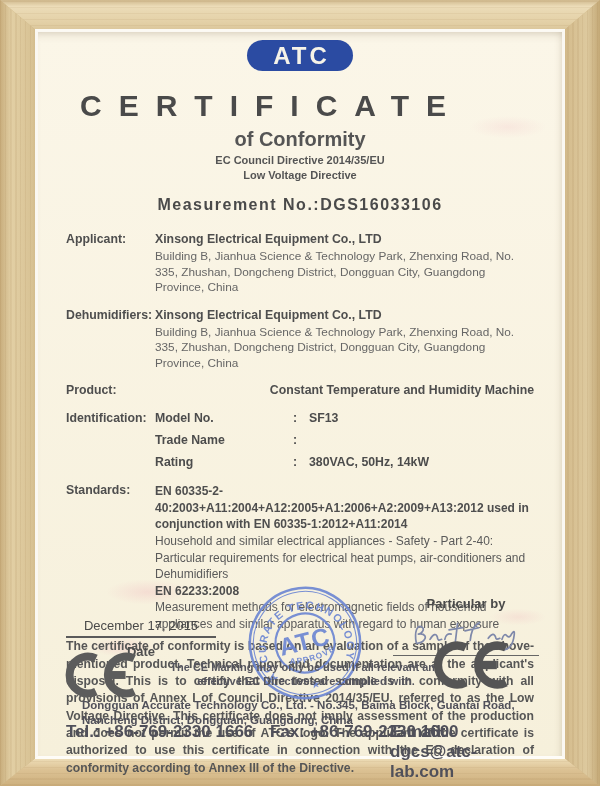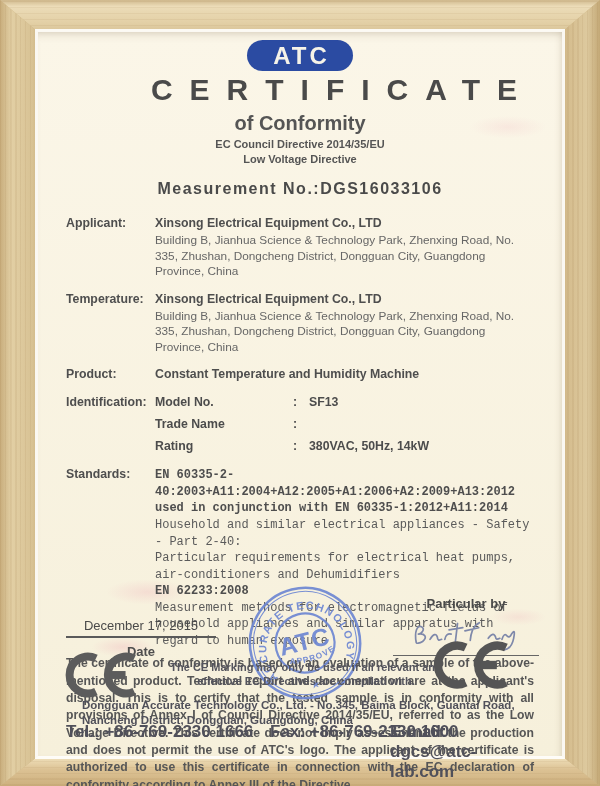--- a/index.html
+++ b/index.html
@@ -60,45 +60,45 @@
   
   .atc-pill {
     width:106px; height:31px; margin:0 auto;
     background:#2b4ba2; border-radius:17px;
     display:flex; align-items:center; justify-content:center;
   }
   .atc-pill span {
     color:#f6f3e8; font-size:24px; font-weight:bold; letter-spacing:3px; padding-left:3px;
   }
   h1.cert-title {
-    margin-top:2px; text-align:right;
+    margin-top:18px; text-align:left;
     font-size:30px; font-weight:bold; color:#4a4a4a;
     letter-spacing:17px; padding-left:14px; white-space:nowrap;
   }
   .sub-line { text-align:center; font-weight:bold; color:#555; }
   .sub1 { font-size:20px; margin-top:5px; }
   .sub2 { font-size:11px; margin-top:3px; }
   .registration {
     text-align:center; font-size:16px; font-weight:bold; color:#4a4a4a;
     letter-spacing:1.5px; margin-top:15px;
   }
   
   .fields { margin-top:18px; font-size:12.3px; }
   .row { display:grid; grid-template-columns:89px 1fr; margin-bottom:12px; }
   .label { font-weight:bold; color:#4e4e4e; }
   .val-name { font-weight:bold; color:#4e4e4e; }
   .val-addr { color:#666; margin-top:3px; line-height:1.32; font-size:11.8px; }
-  .val-plain { font-weight:bold; color:#4e4e4e; }
+  .val-plain { font-weight:bold; color:#4e4e4e;text-align:right; }
   .ident-row { display:grid; grid-template-columns:138px 16px 1fr; margin-bottom:8px; }
   .ident-row .f { font-weight:bold; }
   .ident-row .c { font-weight:bold; }
   .ident-row .v { font-weight:bold; }
   .trade-logo { font-weight:bold; font-size:13.5px; letter-spacing:.5px; color:#4a4a52; }
   .trade-logo sup { font-size:8px; }
-  .standards-lines { line-height:1.38; font-size:12px; color:#5a5a5a;font-family:Liberation Mono, monospace; }
+  .standards-lines { line-height:1.38; font-size:12px; color:#5a5a5a; }
   .standards-lines .b { font-weight:bold; color:#4e4e4e; }
   
   .para {
     margin-top:6px; font-size:12.2px; font-weight:bold; color:#565656;
     text-align:justify; line-height:1.42;
   }
   
   .bottom-zone { position:absolute; left:0; top:570px; width:524px; height:154px; }
   .stamp { position:absolute; left:208px; top:-18px; width:118px; height:118px; opacity:.92; }
   .date-block { position:absolute; left:18px; top:14px; width:170px; text-align:center; }
@@ -150,21 +150,21 @@
 
     <div class="row">
       <div class="label">Applicant:</div>
       <div>
         <div class="val-name">Xinsong Electrical Equipment Co., LTD</div>
         <div class="val-addr">Building B, Jianhua Science &amp; Technology Park, Zhenxing Road, No. 335, Zhushan, Dongcheng District, Dongguan City, Guangdong Province, China</div>
       </div>
     </div>
 
     <div class="row">
-      <div class="label">Temperature:</div>
+      <div class="label">Dehumidifiers:</div>
       <div>
         <div class="val-name">Xinsong Electrical Equipment Co., LTD</div>
         <div class="val-addr">Building B, Jianhua Science &amp; Technology Park, Zhenxing Road, No. 335, Zhushan, Dongcheng District, Dongguan City, Guangdong Province, China</div>
       </div>
     </div>
 
     <div class="row" style="margin-bottom:14px;">
       <div class="label">Product:</div>
       <div class="val-plain">Constant Temperature and Humidity Machine</div>
     </div>

